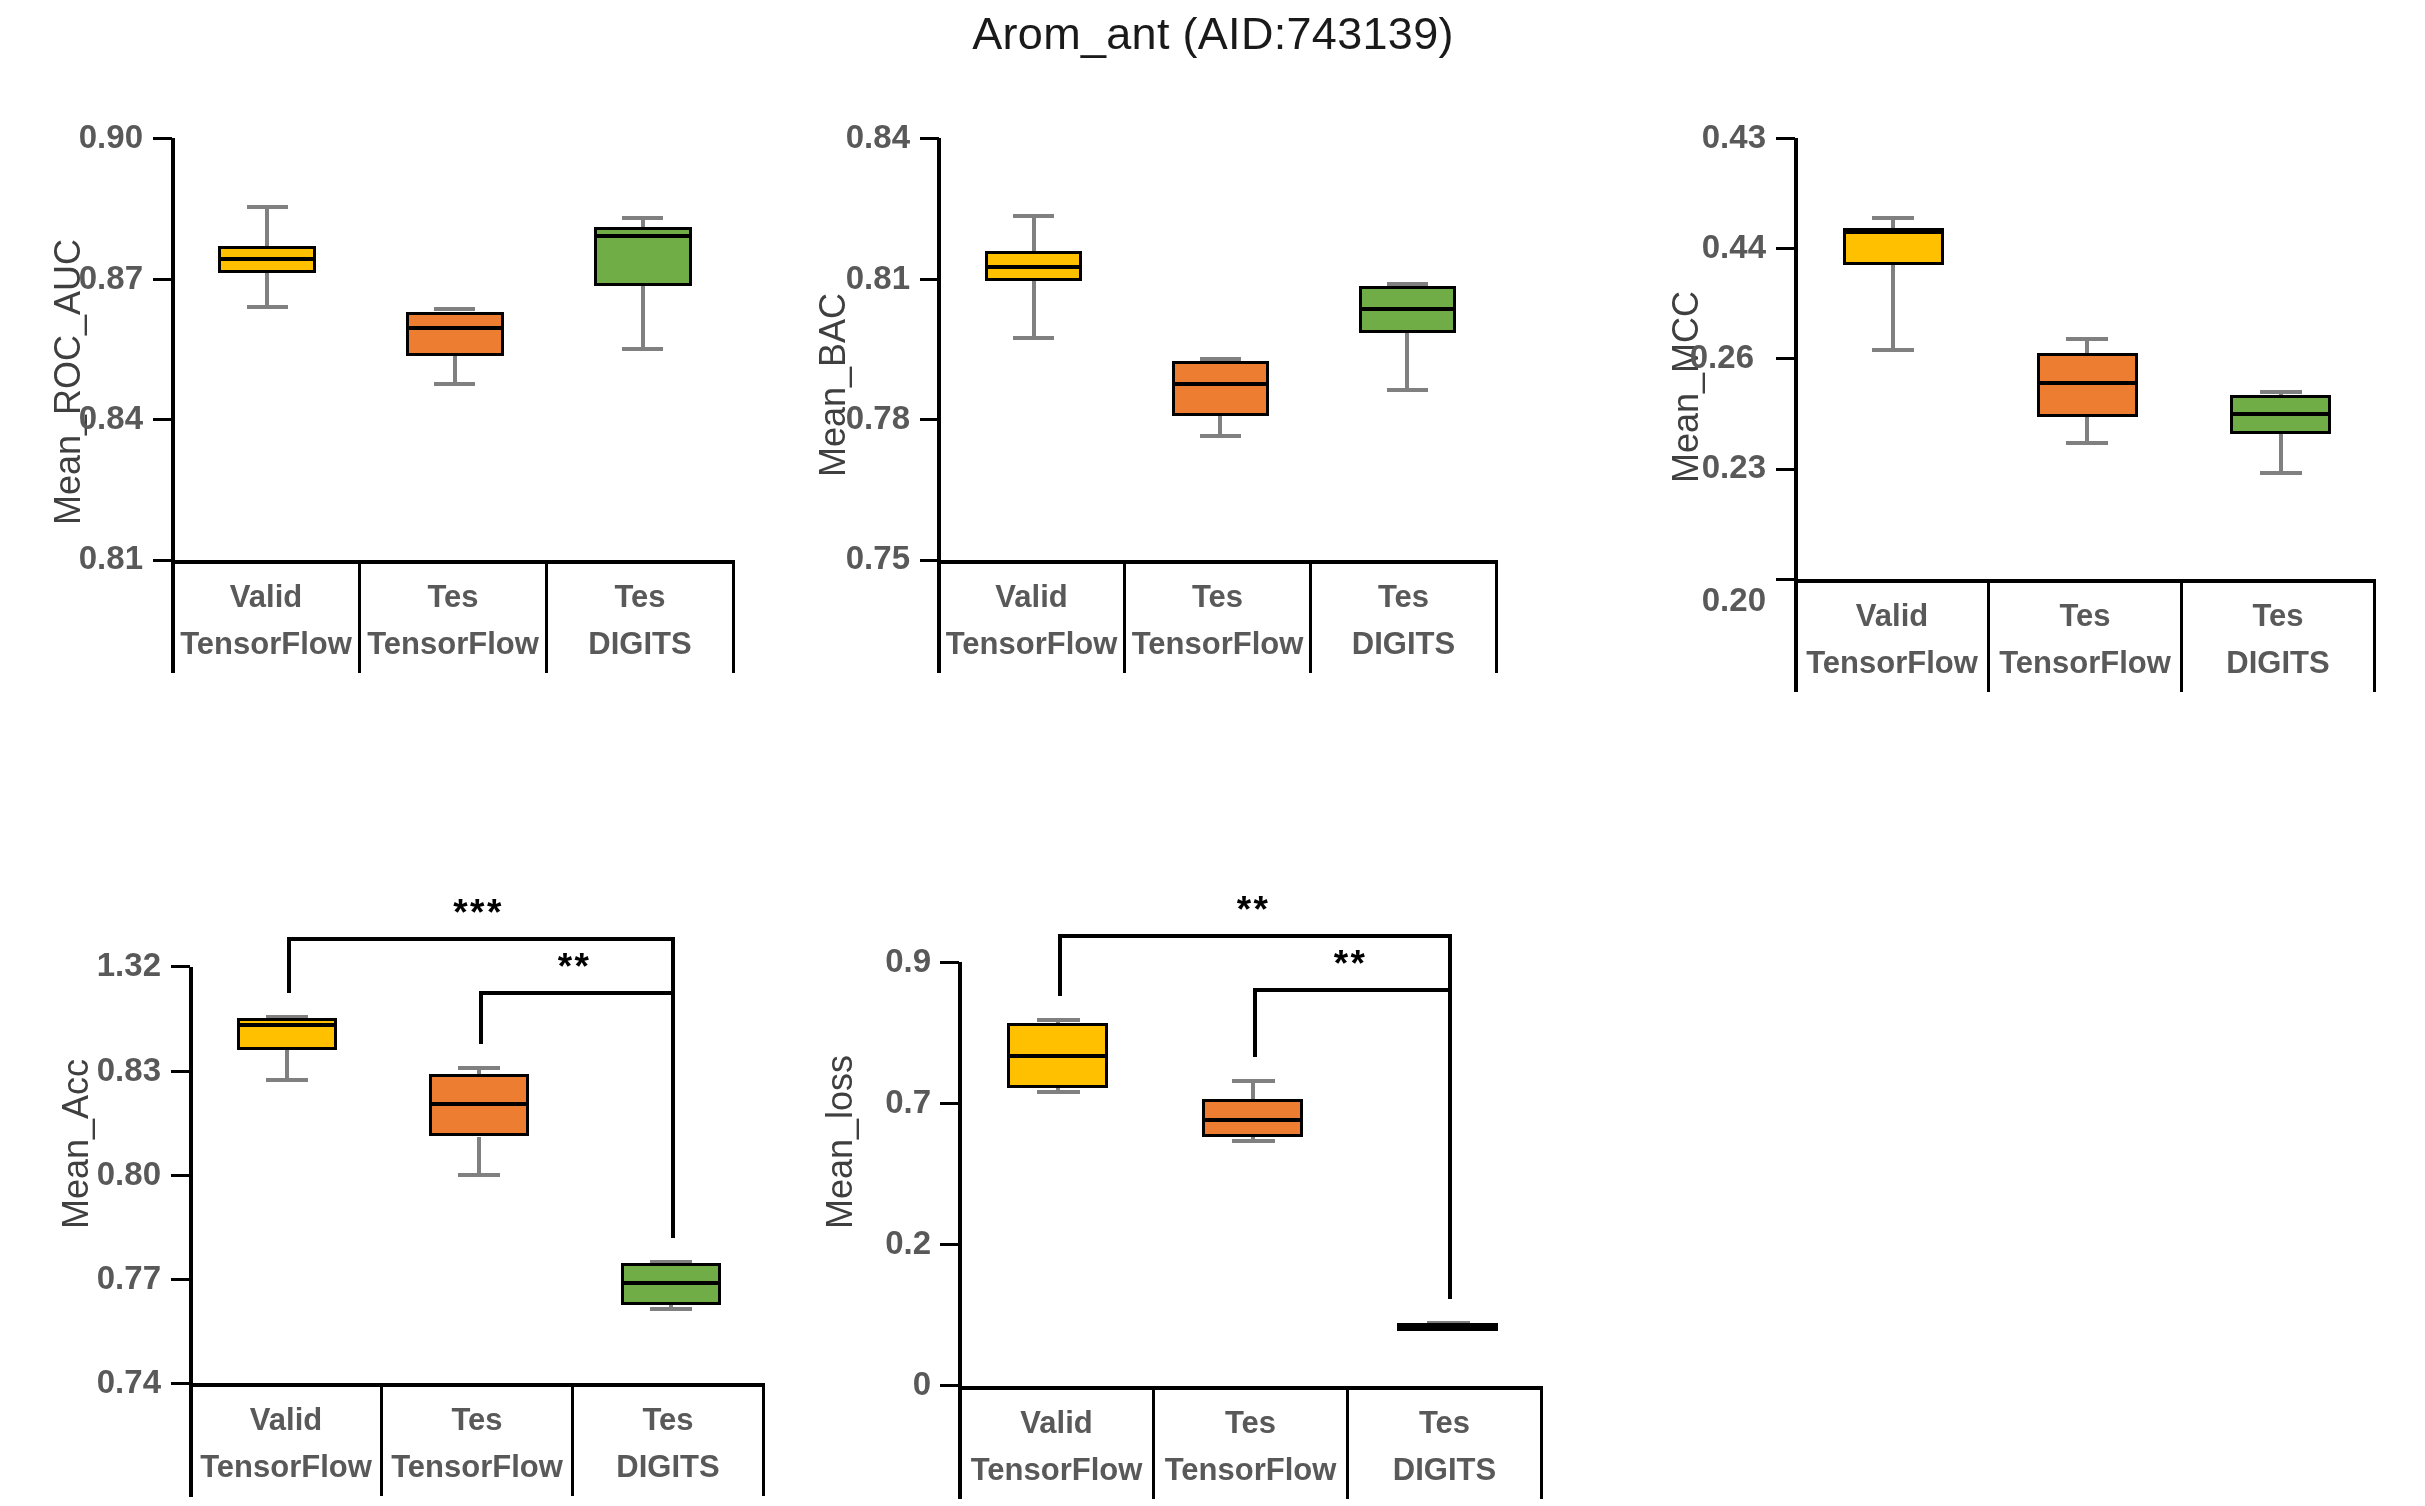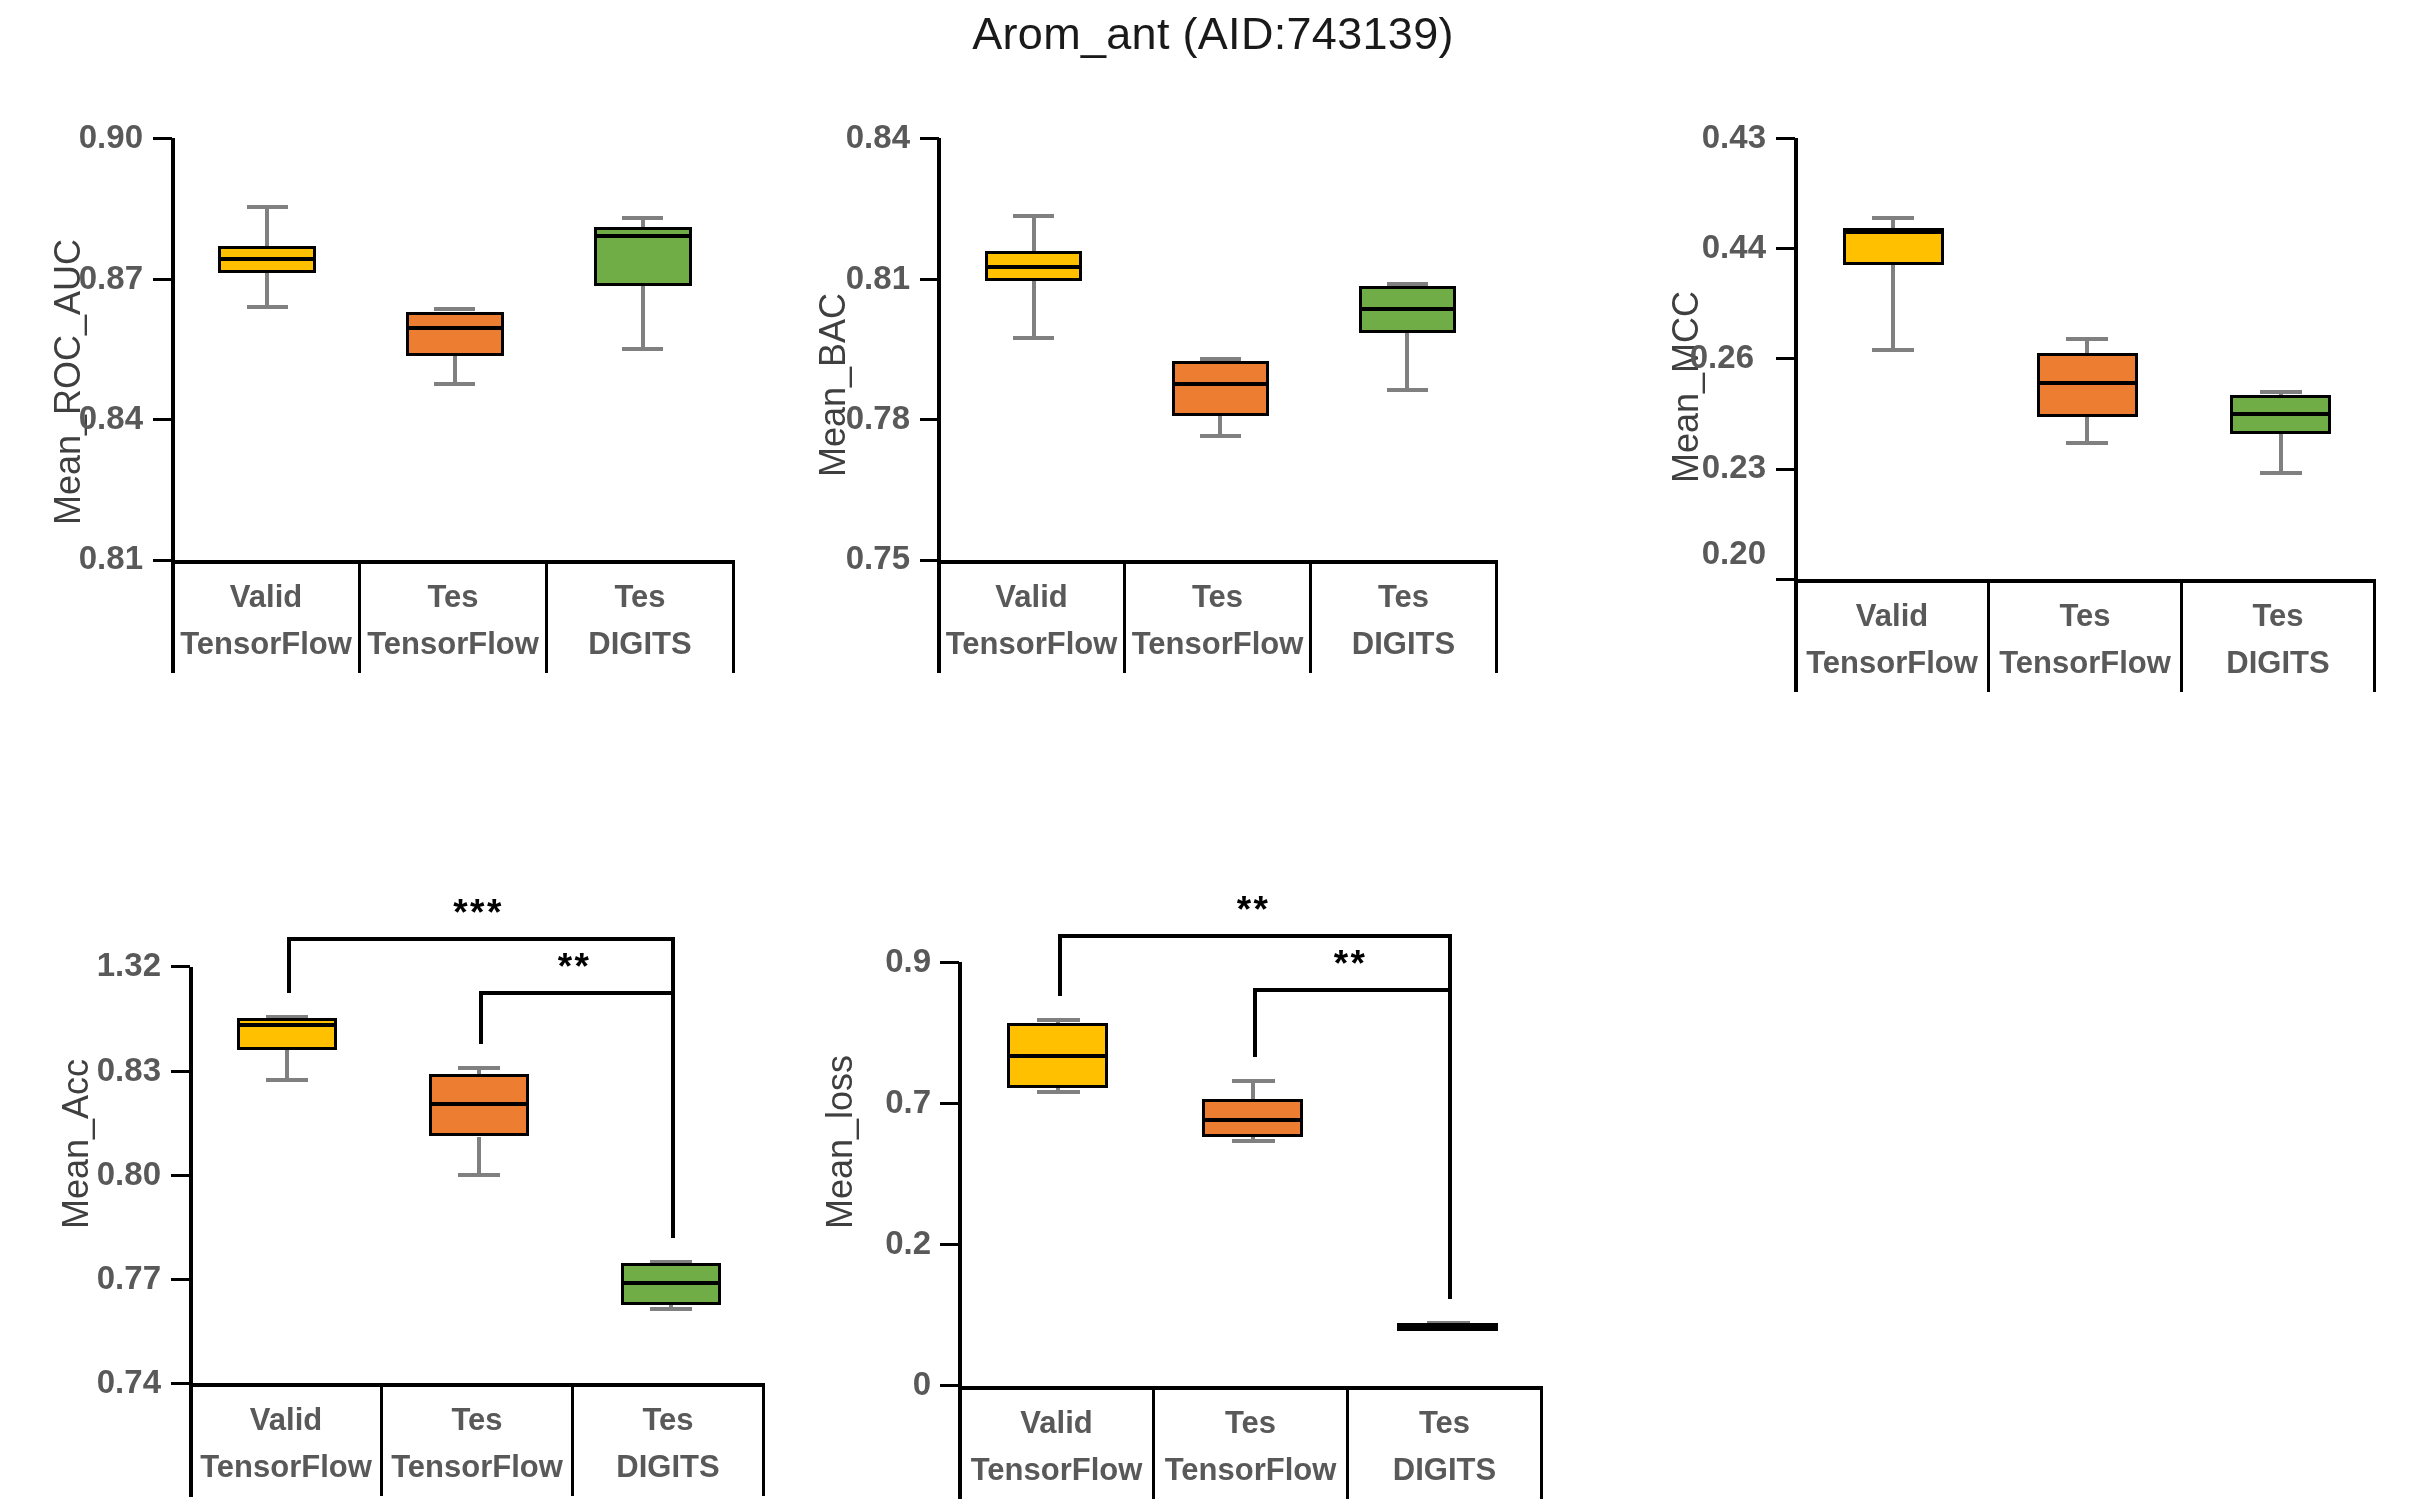--- a/index.html
+++ b/index.html
@@ -240,21 +240,21 @@
         <div class="cat-cell">
           <div class="cat-line1">Tes</div>
           <div class="cat-line2">DIGITS</div>
         </div>
       </div>
     </div>
     <div class="panel" style="left: 0px; top: 0px; width: 2426px; height: 1507px;">
       <div class="ylabel" style="left: 1665px; top: 483px;">Mean_MCC</div>
       <div class="axis-spine" style="left: 1794px; top: 138px; width: 4.2px; height: 554px;"></div>
       <div class="tick-mark" style="left: 1776px; top: 578px; width: 19px;"></div>
-      <div class="ytick" style="left: 1623px; top: 534px; width: 143px;">0.20</div>
+      <div class="ytick" style="left: 1623px; top: 581px; width: 143px;">0.20</div>
       <div class="tick-mark" style="left: 1776px; top: 468px; width: 19px;"></div>
       <div class="ytick" style="left: 1623px; top: 448px; width: 143px;">0.23</div>
       <div class="tick-mark" style="left: 1776px; top: 357px; width: 19px;"></div>
       <div class="ytick" style="left: 1611px; top: 338px; width: 143px;">0.26</div>
       <div class="tick-mark" style="left: 1776px; top: 247px; width: 19px;"></div>
       <div class="ytick" style="left: 1623px; top: 228px; width: 143px;">0.44</div>
       <div class="tick-mark" style="left: 1776px; top: 137px; width: 19px;"></div>
       <div class="ytick" style="left: 1623px; top: 118px; width: 143px;">0.43</div>
       <div>
         <div class="bx-wline" style="left: 1891px; top: 217px; height: 11px;"></div>

